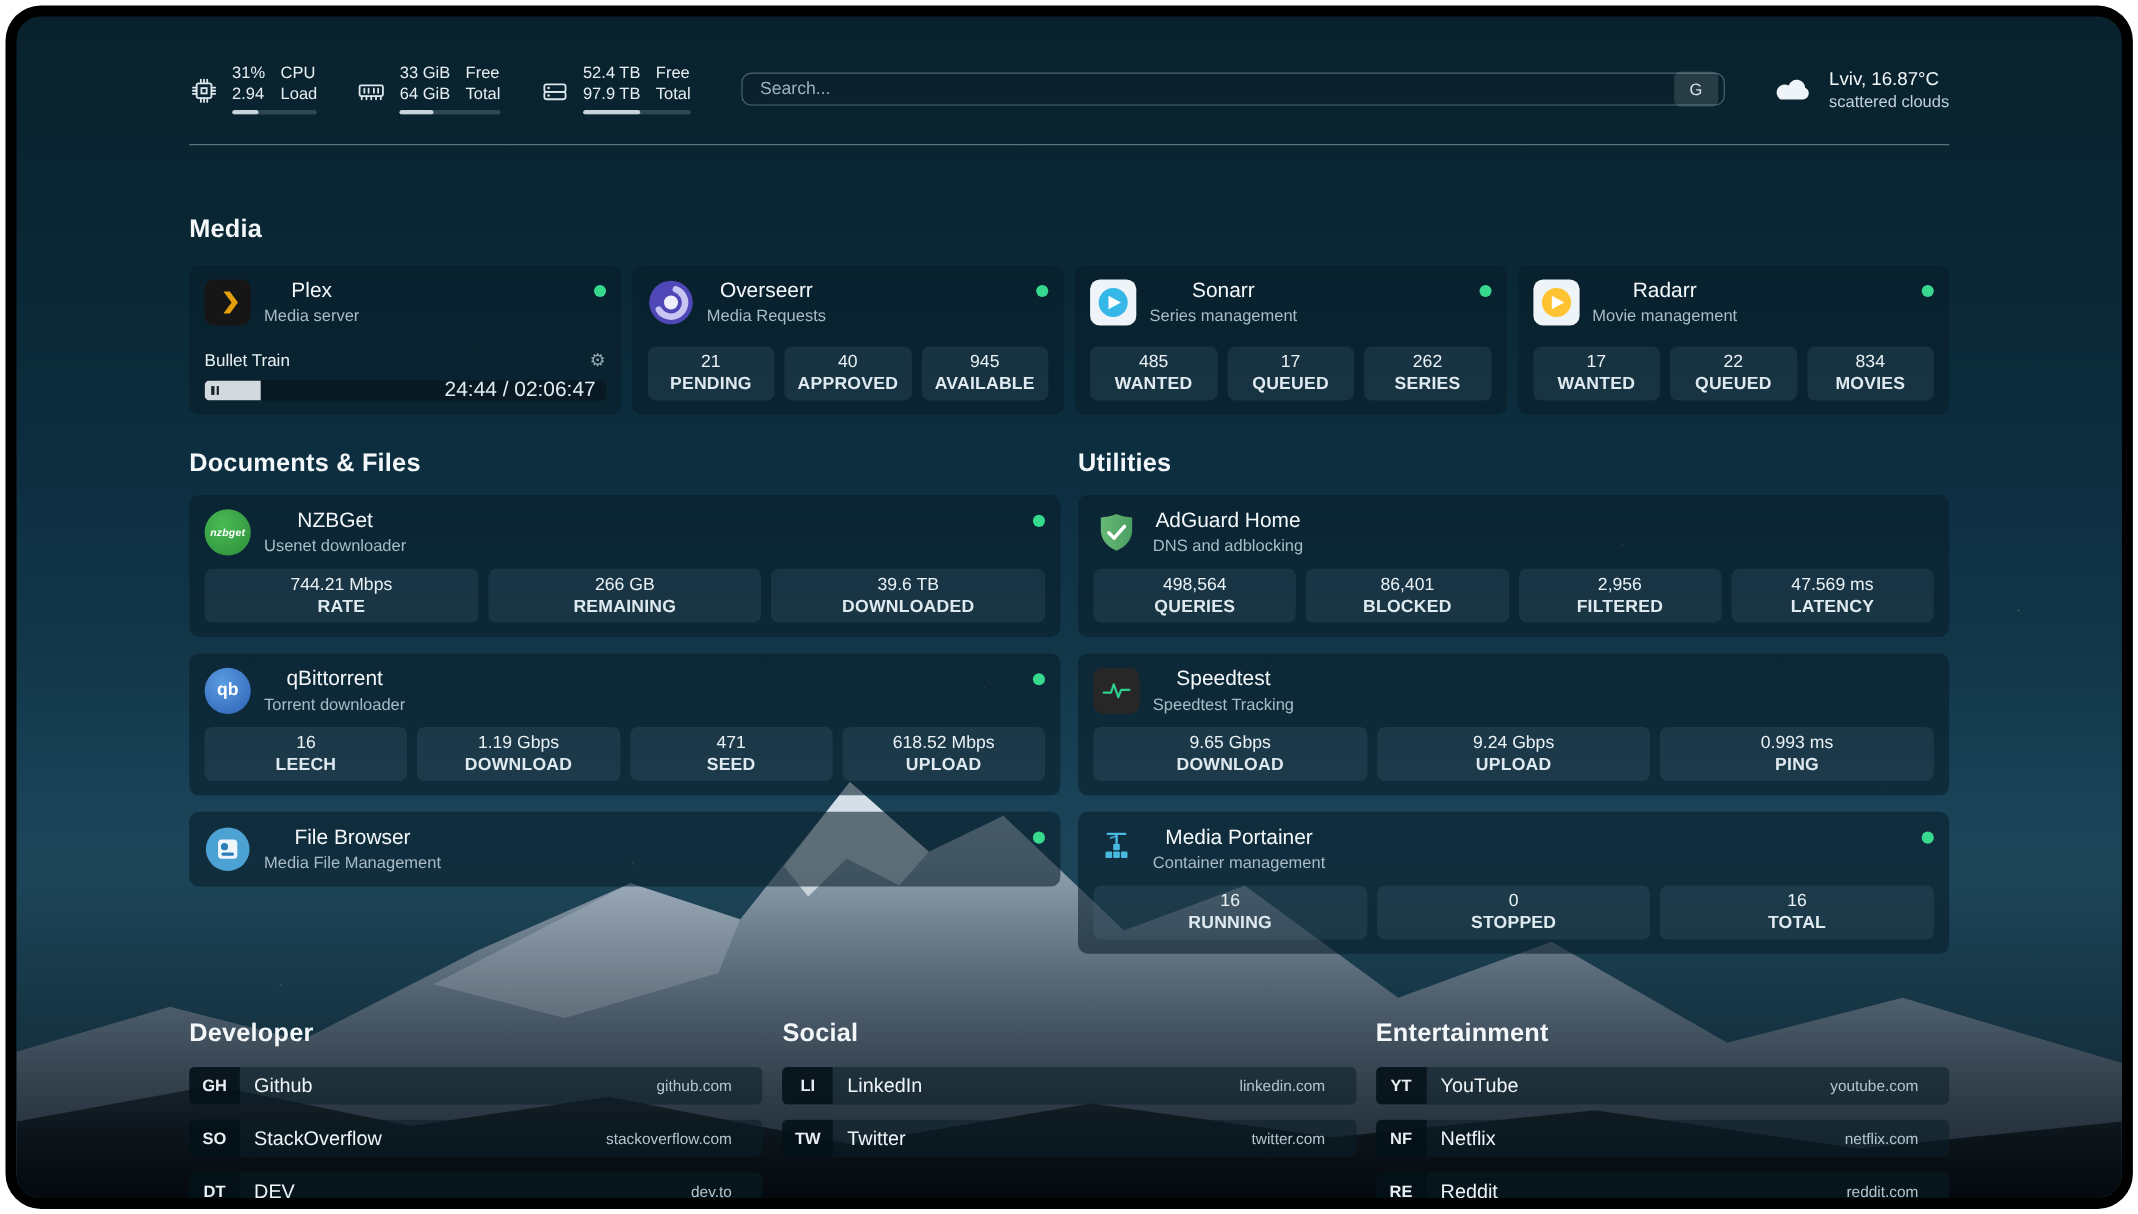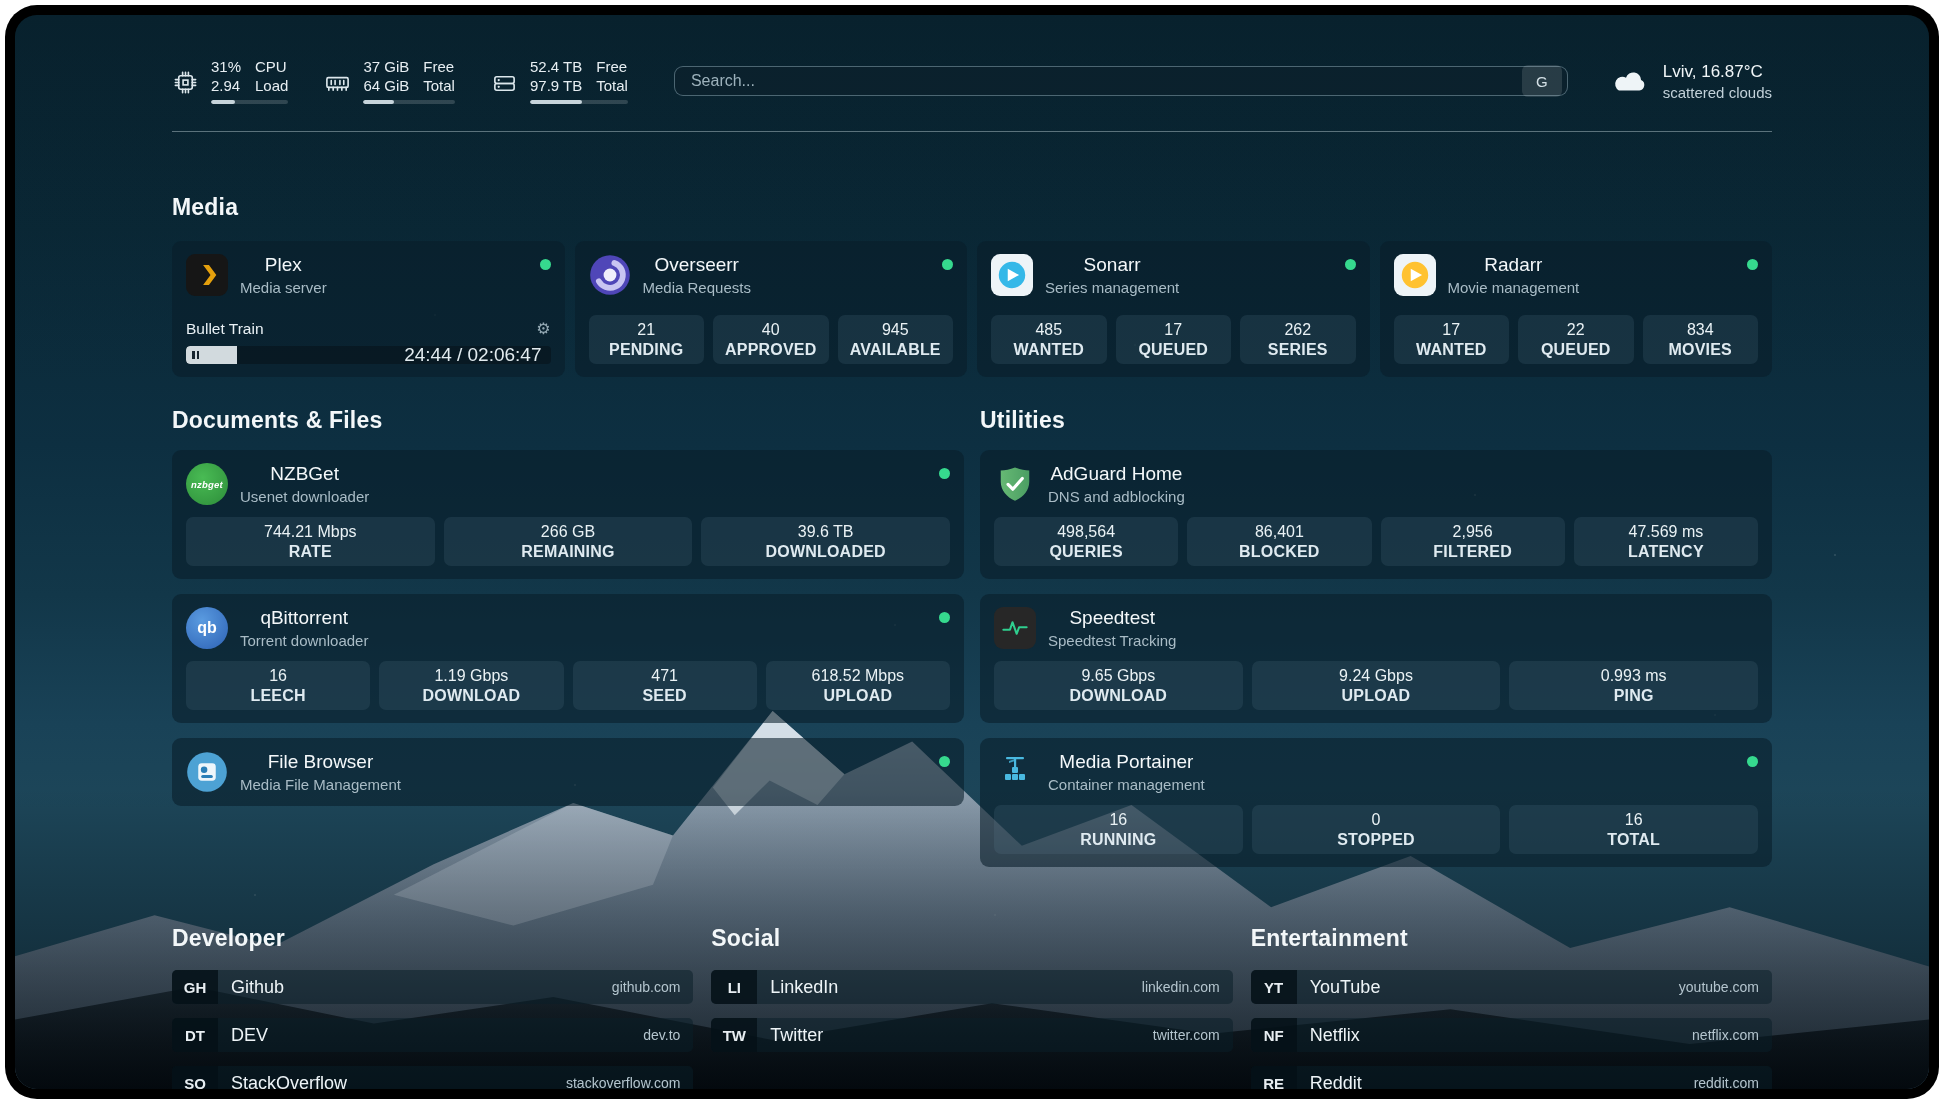--- a/index.html
+++ b/index.html
@@ -98,21 +98,21 @@
   .icon-portainer { background:transparent; }
   .icon-adguard { background:transparent; }
 
   
   .bookmarks { margin-top:58px; display:grid; grid-template-columns:repeat(3,1fr); gap:18px; padding-bottom:46px; }
   .bm-group .sec-title { margin-bottom:18px; }
   .bm-rows { display:flex; flex-direction:column; gap:14px; }
   .bm-row { display:flex; align-items:stretch; height:34px; border-radius:5px; overflow:hidden; background:rgba(10,30,41,.52); cursor:pointer; }
   .bm-abbr { width:46px; flex:none; background:rgba(4,15,22,.78); color:#e8eef2; font-size:15px; font-weight:600; display:flex; align-items:center; justify-content:center; }
   .bm-name { display:flex; align-items:center; padding:0 13px; font-size:18px; color:#eef4f7; }
-  .bm-url { margin-left:auto; display:flex; align-items:center; padding-right:13px; font-size:14px; color:#b4c5ce; }
+  .bm-url { margin-left:auto; display:flex; align-items:center; padding-right:28px; font-size:14px; color:#b4c5ce; }
 </style>
 </head>
 <body>
 
 <div class="frame">
   <div class="window">
     <div class="dashboard">
 
       <svg class="mountains" viewBox="0 0 1920 460" preserveAspectRatio="none">
         <defs>
@@ -167,21 +167,21 @@
             <div class="resource">
               <span class="res-icon">
                 <svg viewBox="0 0 28 28">
                     <rect x="3" y="9" width="22" height="10" rx="1.5"></rect>
                     <path d="M7.5 12v4M11.5 12v4M16.5 12v4M20.5 12v4M5 19v3M9.5 19v3M14 19v3M18.5 19v3M23 19v3"></path>
                   </svg>
               </span>
               <div class="res-body">
                 <div class="res-lines">
                   <div class="res-col">
-                    <span>37 GiB</span>
+                    <span>33 GiB</span>
                     <span>64 GiB</span>
                   </div>
                   <div class="res-col">
                     <span>Free</span>
                     <span>Total</span>
                   </div>
                 </div>
                 <div class="res-bar">
                   <div class="res-fill" style="width: 33%;"></div>
                 </div>
@@ -556,28 +556,28 @@
 
           <section class="bm-group">
             <h2 class="sec-title">Developer</h2>
             <div class="bm-rows">
               <div class="bm-row">
                 <span class="bm-abbr">GH</span>
                 <span class="bm-name">Github</span>
                 <span class="bm-url">github.com</span>
               </div>
               <div class="bm-row">
+                <span class="bm-abbr">SO</span>
+                <span class="bm-name">StackOverflow</span>
+                <span class="bm-url">stackoverflow.com</span>
+              </div>
+              <div class="bm-row">
                 <span class="bm-abbr">DT</span>
                 <span class="bm-name">DEV</span>
                 <span class="bm-url">dev.to</span>
-              </div>
-              <div class="bm-row">
-                <span class="bm-abbr">SO</span>
-                <span class="bm-name">StackOverflow</span>
-                <span class="bm-url">stackoverflow.com</span>
               </div>
             </div>
           </section>
 
           <section class="bm-group">
             <h2 class="sec-title">Social</h2>
             <div class="bm-rows">
               <div class="bm-row">
                 <span class="bm-abbr">LI</span>
                 <span class="bm-name">LinkedIn</span>

